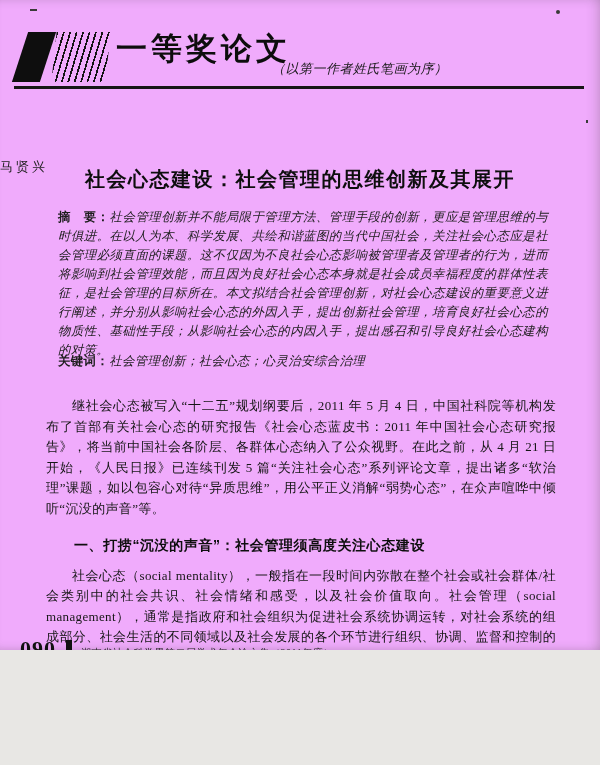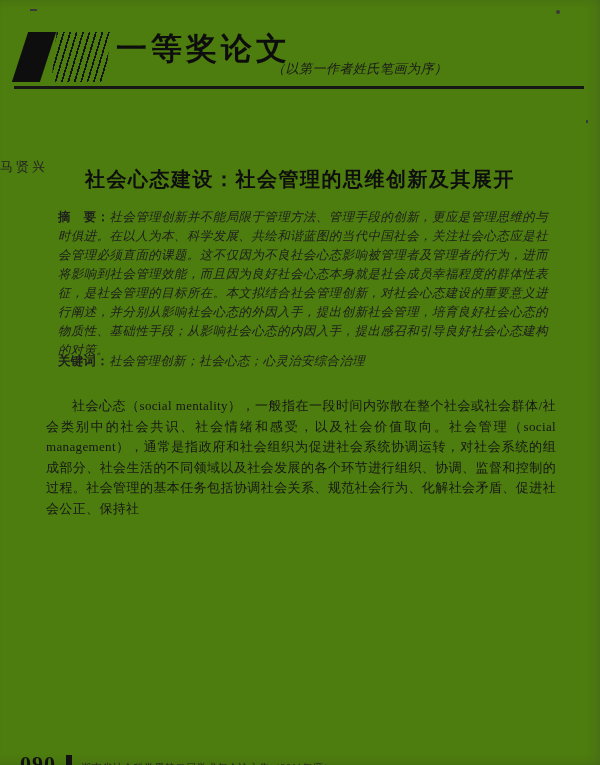--- a/index.html
+++ b/index.html
@@ -4,22 +4,22 @@
 <style>
   html, body { margin: 0; padding: 0; }
   body {
     width: 600px; height: 765px;
     background: #e8e7e4;
     font-family: "Liberation Serif", serif;
     color: #1b1b1b;
   }
   .page {
     position: relative;
-    width: 600px; height: 765px;
-    background: #4d7c0f;
+    width: 600px; height: 650px;
+    background: #f0abfc;
     overflow: hidden;
     box-shadow: inset -10px 0 12px -8px rgba(60,60,55,0.25),
                 inset 0 -8px 10px -7px rgba(60,60,55,0.18),
                 inset 0 10px 10px -9px rgba(60,60,55,0.12);
   }
 
   
   .banner {
     position: absolute; left: 14px; right: 16px; top: 30px;
     height: 56px;
@@ -165,20 +165,22 @@
 
   <div class="abstract">
     <span class="abstract-label">摘　要：</span><span>社会管理创新并不能局限于管理方法、管理手段的创新，更应是管理思维的与时俱进。在以人为本、科学发展、共绘和谐蓝图的当代中国社会，关注社会心态应是社会管理必须直面的课题。这不仅因为不良社会心态影响被管理者及管理者的行为，进而将影响到社会管理效能，而且因为良好社会心态本身就是社会成员幸福程度的群体性表征，是社会管理的目标所在。本文拟结合社会管理创新，对社会心态建设的重要意义进行阐述，并分别从影响社会心态的外因入手，提出创新社会管理，培育良好社会心态的物质性、基础性手段；从影响社会心态的内因入手，提出感召和引导良好社会心态建构的对策。</span>
   </div>
 
   <div class="keywords">
     <span class="keywords-label">关键词：</span><span>社会管理创新；社会心态；心灵治安综合治理</span>
   </div>
 
   <div class="bodytext">
+    <p>继社会心态被写入“十二五”规划纲要后，2011 年 5 月 4 日，中国社科院等机构发布了首部有关社会心态的研究报告《社会心态蓝皮书：2011 年中国社会心态研究报告》，将当前中国社会各阶层、各群体心态纳入了公众视野。在此之前，从 4 月 21 日开始，《人民日报》已连续刊发 5 篇“关注社会心态”系列评论文章，提出诸多“软治理”课题，如以包容心对待“异质思维”，用公平正义消解“弱势心态”，在众声喧哗中倾听“沉没的声音”等。</p>
+    <div class="section-heading">一、打捞“沉没的声音”：社会管理须高度关注心态建设</div>
     <p>社会心态（social mentality），一般指在一段时间内弥散在整个社会或社会群体/社会类别中的社会共识、社会情绪和感受，以及社会价值取向。社会管理（social management），通常是指政府和社会组织为促进社会系统协调运转，对社会系统的组成部分、社会生活的不同领域以及社会发展的各个环节进行组织、协调、监督和控制的过程。社会管理的基本任务包括协调社会关系、规范社会行为、化解社会矛盾、促进社会公正、保持社</p>
   </div>
 
   <div class="footer">
     <span class="footer-page">090</span>
     <span class="footer-bar"></span>
     <span class="footer-source">湖南省社会科学界第二届学术年会论文集（2011年度）</span>
   </div>
 
   <div class="speck speck-1"></div>

